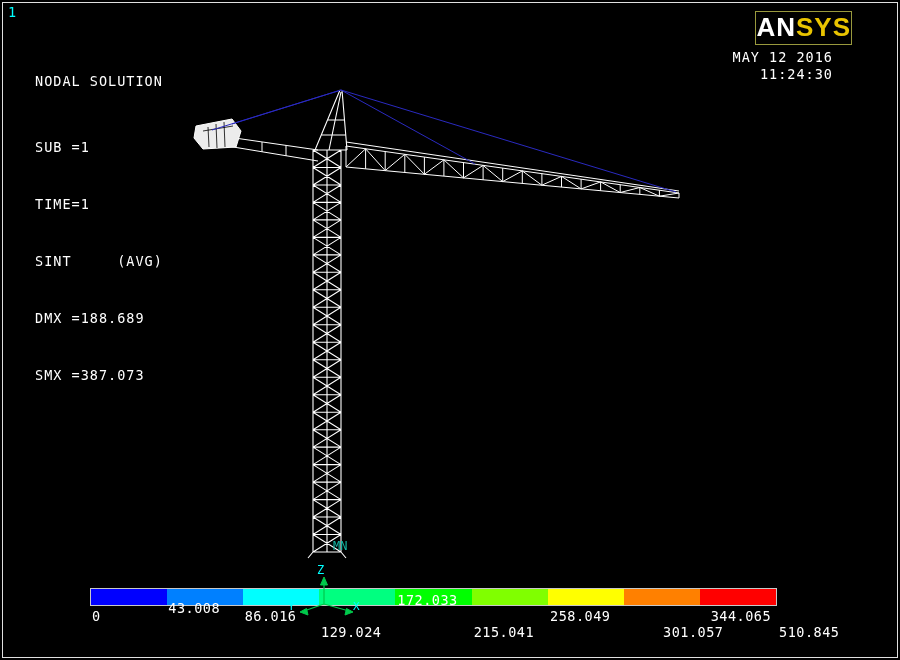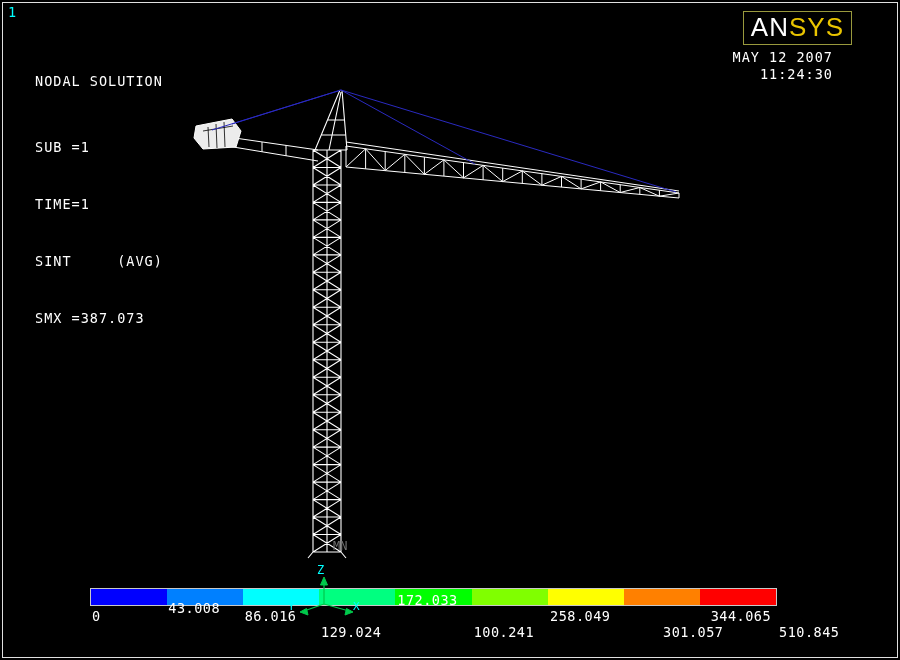--- a/index.html
+++ b/index.html
@@ -2,74 +2,75 @@
 <html><head>
 <meta charset="utf-8">
 <style>
   *{margin:0;padding:0;box-sizing:border-box}
   html,body{width:900px;height:660px;background:#000;overflow:hidden}
   body{position:relative;font-family:"DejaVu Sans Mono","Liberation Mono",monospace;color:#fff}
   .frame{position:absolute;inset:2px;border:1px solid #e0e0e0;pointer-events:none}
   .plot-number{position:absolute;left:8px;top:4px;color:#00ffff;font-size:13.5px}
   .legend{position:absolute;left:35px;top:34px;font-size:13.5px;letter-spacing:1px;line-height:19px;white-space:pre}
   .legend-title{margin-bottom:9px}
-  .brand{position:absolute;right:48px;top:11px;background:#000;border:1px solid #99993d;padding:0 7px 2px;
-         font-family:"Liberation Sans",sans-serif;font-weight:normal;font-size:26px;letter-spacing:1px;line-height:30px}
+  .brand{position:absolute;right:48px;top:11px;background:#000;border:1px solid #99993d;padding:0 0 2px;
+         font-family:"Liberation Sans",sans-serif;font-weight:bold;font-size:26px;letter-spacing:1px;line-height:30px}
   .brand-an{color:#ffffff}
   .brand-sys{color:#e9c400}
   .datetime{position:absolute;right:67px;top:49px;font-size:13.5px;letter-spacing:1px;line-height:17px;text-align:right}
   #colorbar{position:absolute;left:90px;top:588px;width:687px;height:18px;display:flex;border:1px solid #c8c8c8}
   .cb-seg{flex:1 1 0}
   .cb-tick{position:absolute;font-size:13.5px;letter-spacing:0.5px;white-space:nowrap}
   #model-svg{position:absolute;left:0;top:0}
   .overlay-label{position:absolute;font-size:12px}
-  .mn{left:333px;top:539px;color:#737373}
+  .mn{left:333px;top:539px;color:#14b8a6}
   .triad-z{left:317px;top:563px;color:#00ffff}
   .triad-x{left:353px;top:600px;color:#00ffff;font-size:11px}
   .triad-y{left:288px;top:600px;color:#00ffff;font-size:11px}
 </style>
 </head>
 <body>
 
 <div class="frame"></div>
 <div class="plot-number">1</div>
 
 <div class="legend">
   <div class="legend-title">NODAL SOLUTION</div>
   <div>SUB =1</div>
   <div>TIME=1</div>
   <div>SINT     (AVG)</div>
+  <div>DMX =188.689</div>
   <div>SMX =387.073</div>
 </div>
 
 <div class="brand"><span class="brand-an">AN</span><span class="brand-sys">SYS</span></div>
 
 <div class="datetime">
-  <div>MAY 12 2007</div>
+  <div>MAY 12 2016</div>
   <div>11:24:30</div>
 </div>
 
 <div id="colorbar">
     <div class="cb-seg" style="background: rgb(0, 0, 255);"></div>
     <div class="cb-seg" style="background: rgb(0, 128, 255);"></div>
     <div class="cb-seg" style="background: rgb(0, 255, 255);"></div>
     <div class="cb-seg" style="background: rgb(0, 255, 128);"></div>
     <div class="cb-seg" style="background: rgb(0, 255, 0);"></div>
     <div class="cb-seg" style="background: rgb(128, 255, 0);"></div>
     <div class="cb-seg" style="background: rgb(255, 255, 0);"></div>
     <div class="cb-seg" style="background: rgb(255, 128, 0);"></div>
     <div class="cb-seg" style="background: rgb(255, 0, 0);"></div>
   </div>
 <div id="cb-labels">
     <span class="cb-tick" style="left: 92px; top: 608px;">0</span>
     <span class="cb-tick" style="left: 168.333px; top: 600px;">43.008</span>
     <span class="cb-tick" style="left: 244.667px; top: 608px;">86.016</span>
     <span class="cb-tick" style="left: 321px; top: 624px;">129.024</span>
     <span class="cb-tick" style="left: 397.333px; top: 592px;">172.033</span>
-    <span class="cb-tick" style="left: 473.667px; top: 624px;">100.241</span>
+    <span class="cb-tick" style="left: 473.667px; top: 624px;">215.041</span>
     <span class="cb-tick" style="left: 550px; top: 608px;">258.049</span>
     <span class="cb-tick" style="left: 663px; top: 624px;">301.057</span>
     <span class="cb-tick" style="left: 702.667px; top: 608px; margin-left: 8px;">344.065</span>
     <span class="cb-tick" style="left: 779px; top: 624px;">510.845</span>
   </div>
 
 <svg id="model-svg" width="900" height="660">
     <path d="M313.0 150.0L313.0 552.0M341.0 150.0L341.0 552.0M327.0 150.0L327.0 552.0M313.0 150.0L341.0 150.0M313.0 167.5L341.0 167.5M313.0 185.0L341.0 185.0M313.0 202.4L341.0 202.4M313.0 219.9L341.0 219.9M313.0 237.4L341.0 237.4M313.0 254.9L341.0 254.9M313.0 272.3L341.0 272.3M313.0 289.8L341.0 289.8M313.0 307.3L341.0 307.3M313.0 324.8L341.0 324.8M313.0 342.3L341.0 342.3M313.0 359.7L341.0 359.7M313.0 377.2L341.0 377.2M313.0 394.7L341.0 394.7M313.0 412.2L341.0 412.2M313.0 429.7L341.0 429.7M313.0 447.1L341.0 447.1M313.0 464.6L341.0 464.6M313.0 482.1L341.0 482.1M313.0 499.6L341.0 499.6M313.0 517.0L341.0 517.0M313.0 534.5L341.0 534.5M313.0 552.0L341.0 552.0M313.0 150.0L341.0 167.5M341.0 150.0L313.0 167.5M313.0 167.5L341.0 185.0M341.0 167.5L313.0 185.0M313.0 185.0L341.0 202.4M341.0 185.0L313.0 202.4M313.0 202.4L341.0 219.9M341.0 202.4L313.0 219.9M313.0 219.9L341.0 237.4M341.0 219.9L313.0 237.4M313.0 237.4L341.0 254.9M341.0 237.4L313.0 254.9M313.0 254.9L341.0 272.3M341.0 254.9L313.0 272.3M313.0 272.3L341.0 289.8M341.0 272.3L313.0 289.8M313.0 289.8L341.0 307.3M341.0 289.8L313.0 307.3M313.0 307.3L341.0 324.8M341.0 307.3L313.0 324.8M313.0 324.8L341.0 342.3M341.0 324.8L313.0 342.3M313.0 342.3L341.0 359.7M341.0 342.3L313.0 359.7M313.0 359.7L341.0 377.2M341.0 359.7L313.0 377.2M313.0 377.2L341.0 394.7M341.0 377.2L313.0 394.7M313.0 394.7L341.0 412.2M341.0 394.7L313.0 412.2M313.0 412.2L341.0 429.7M341.0 412.2L313.0 429.7M313.0 429.7L341.0 447.1M341.0 429.7L313.0 447.1M313.0 447.1L341.0 464.6M341.0 447.1L313.0 464.6M313.0 464.6L341.0 482.1M341.0 464.6L313.0 482.1M313.0 482.1L341.0 499.6M341.0 482.1L313.0 499.6M313.0 499.6L341.0 517.0M341.0 499.6L313.0 517.0M313.0 517.0L341.0 534.5M341.0 517.0L313.0 534.5M313.0 534.5L341.0 552.0M341.0 534.5L313.0 552.0M313.0 552.0L308.0 558.0M341.0 552.0L346.0 558.0M315.0 150.0L340.0 90.0M347.0 150.0L342.0 90.0M341.0 92.0L329.0 150.0M327.5 120.0L344.5 120.0M321.0 135.0L346.0 135.0M315.0 150.0L347.0 150.0" stroke="#ffffff" stroke-width="1.1" fill="none"></path>
     <path d="M346.0 142.0L679.0 191.0M346.0 146.0L679.0 193.0M346.0 167.0L679.0 198.0M346.0 146.0L346.0 167.0M346.0 167.0L365.6 148.8M365.6 148.8L365.6 168.8M365.6 148.8L385.2 170.6M385.2 151.5L385.2 170.6M385.2 170.6L404.8 154.3M404.8 154.3L404.8 172.5M404.8 154.3L424.4 174.3M424.4 157.1L424.4 174.3M424.4 174.3L443.9 159.8M443.9 159.8L443.9 176.1M443.9 159.8L463.5 177.9M463.5 162.6L463.5 177.9M463.5 177.9L483.1 165.4M483.1 165.4L483.1 179.8M483.1 165.4L502.7 181.6M502.7 168.1L502.7 181.6M502.7 181.6L522.3 170.9M522.3 170.9L522.3 183.4M522.3 170.9L541.9 185.2M541.9 173.6L541.9 185.2M541.9 185.2L561.5 176.4M561.5 176.4L561.5 187.1M561.5 176.4L581.1 188.9M581.1 179.2L581.1 188.9M581.1 188.9L600.6 181.9M600.6 181.9L600.6 190.7M600.6 181.9L620.2 192.5M620.2 184.7L620.2 192.5M620.2 192.5L639.8 187.5M639.8 187.5L639.8 194.4M639.8 187.5L659.4 196.2M659.4 190.2L659.4 196.2M659.4 196.2L679.0 193.0M679.0 193.0L679.0 198.0" stroke="#ffffff" stroke-width="1" fill="none"></path>
     <path d="M318.0 150.0L207.0 134.0M318.0 161.0L209.0 143.0M207.0 134.0L209.0 143.0M262.0 142.0L262.0 152.0M286.0 145.0L286.0 156.0" stroke="#ffffff" stroke-width="1" fill="none"></path>

